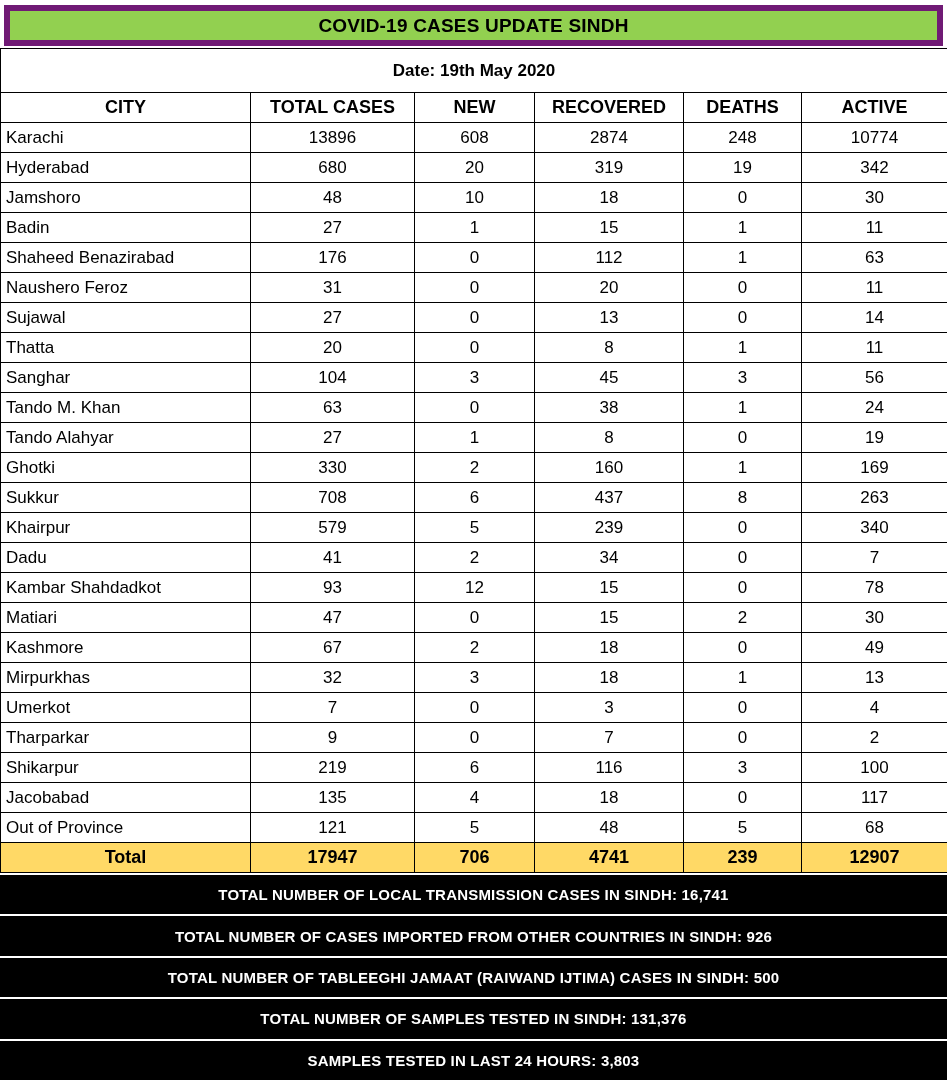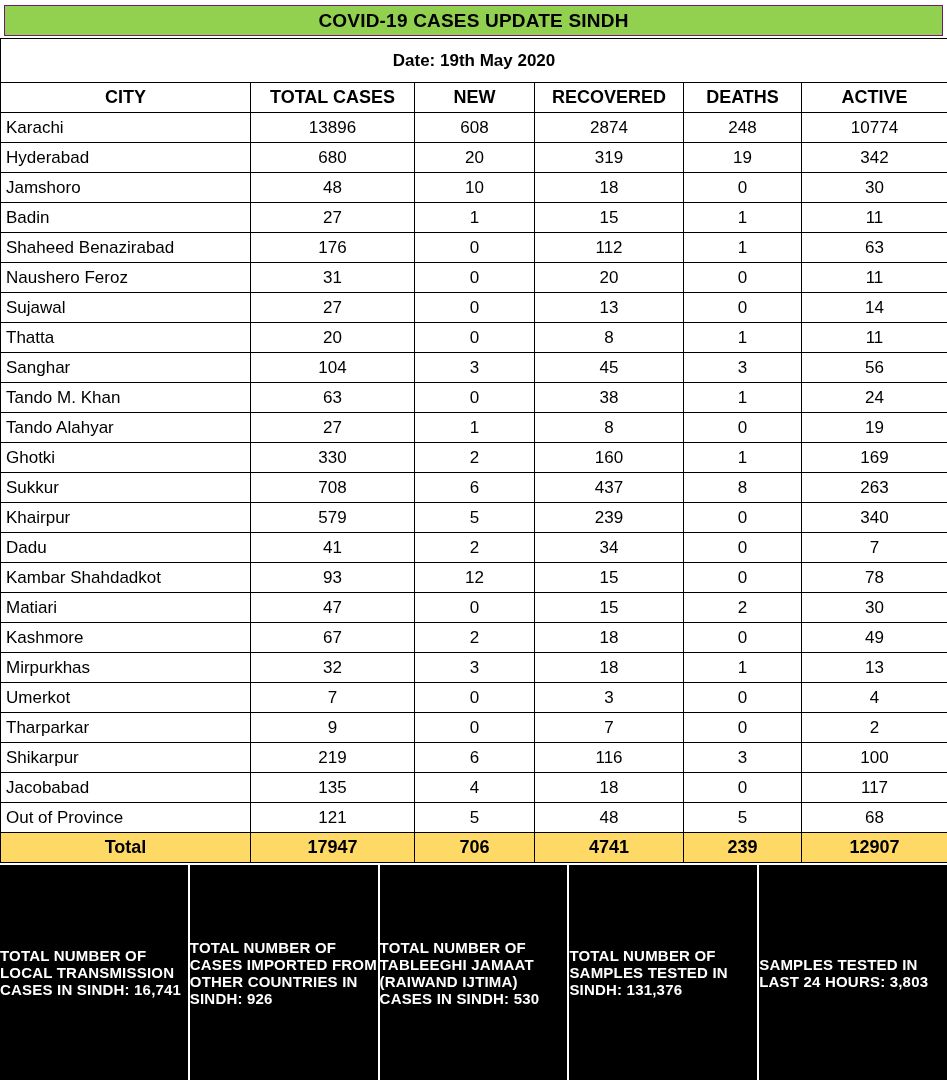--- a/index.html
+++ b/index.html
@@ -15,21 +15,21 @@
     display: flex;
     flex-direction: column;
     background: #ffffff;
     color: #000000;
     font-family: "Liberation Sans", sans-serif;
   }
   .title-band {
     flex: 0 0 29px;
     margin: 0 4px 2px 4px;
     background: #92D050;
-    border: 1px solid #701a75;
+    border: 6px solid #701a75;
     display: flex;
     align-items: center;
     justify-content: center;
     font-weight: bold;
     font-size: 19px;
     letter-spacing: 0.2px;
   }
   table.covid-table {
     width: 947px;
     border-collapse: collapse;
@@ -68,20 +68,21 @@
     background: #FFD966;
     font-weight: bold;
     font-size: 18px;
     text-align: center;
     margin-left: 16px;
   }
   .footer {
     flex: 1;
     margin-top: 2px;
     display: flex;
+    flex-direction: column;
     gap: 2px;
     background: #ffffff;
     border-radius: 14px;
   }
   .footer-band {
     flex: 1;
     background: #000000;
     color: #ffffff;
     display: flex;
     align-items: center;
@@ -324,18 +325,18 @@
         <td>4741</td>
         <td>239</td>
         <td>12907</td>
       </tr>
     </tfoot>
   </table>
 
   <div class="footer">
     <div class="footer-band">TOTAL NUMBER OF LOCAL TRANSMISSION CASES IN SINDH: 16,741</div>
     <div class="footer-band">TOTAL NUMBER OF CASES IMPORTED FROM OTHER COUNTRIES IN SINDH: 926</div>
-    <div class="footer-band">TOTAL NUMBER OF TABLEEGHI JAMAAT (RAIWAND IJTIMA) CASES IN SINDH: 530</div>
+    <div class="footer-band">TOTAL NUMBER OF TABLEEGHI JAMAAT (RAIWAND IJTIMA) CASES IN SINDH: 500</div>
     <div class="footer-band">TOTAL NUMBER OF SAMPLES TESTED IN SINDH: 131,376</div>
     <div class="footer-band">SAMPLES TESTED IN LAST 24 HOURS: 3,803</div>
   </div>
 
 </div>
 
 </body></html>

